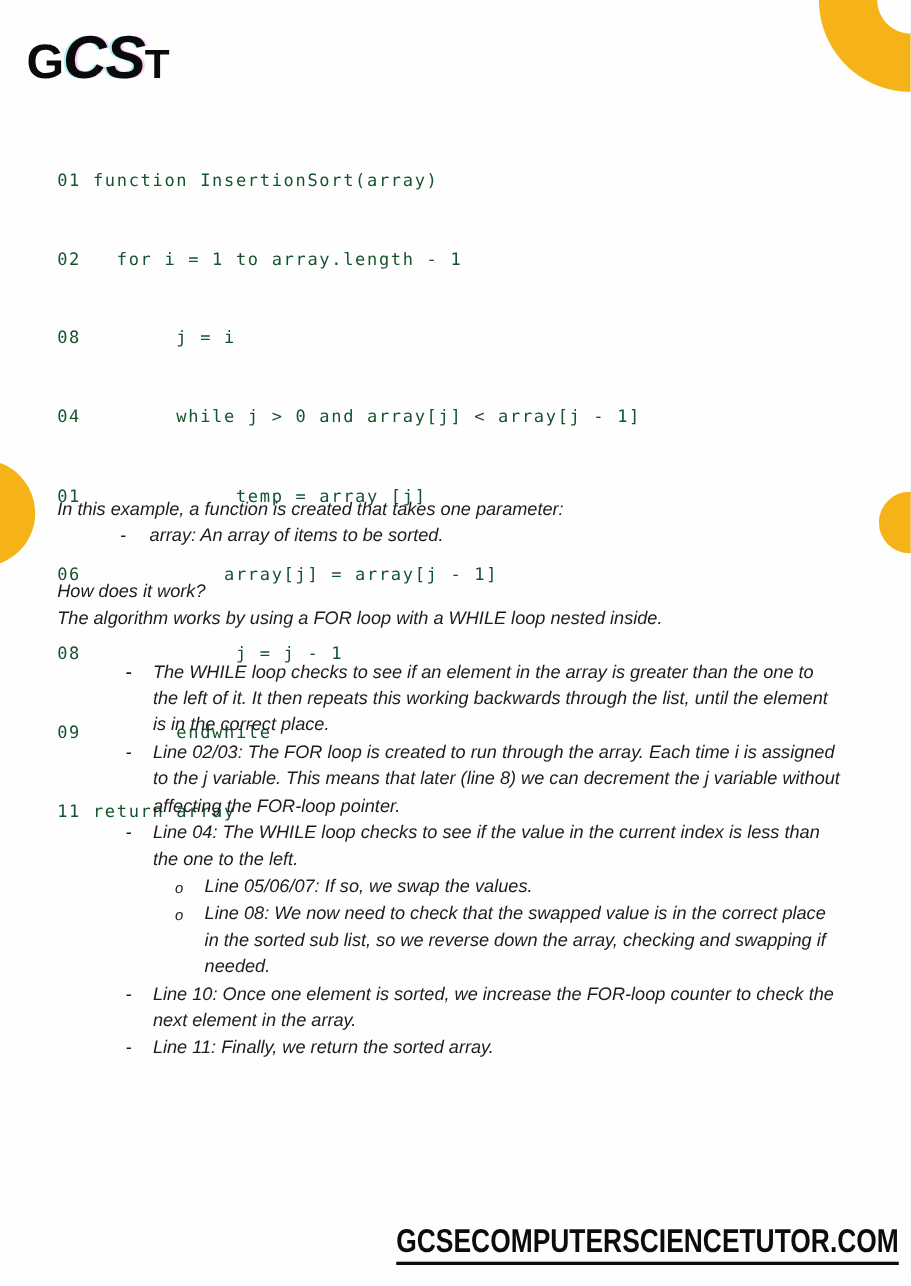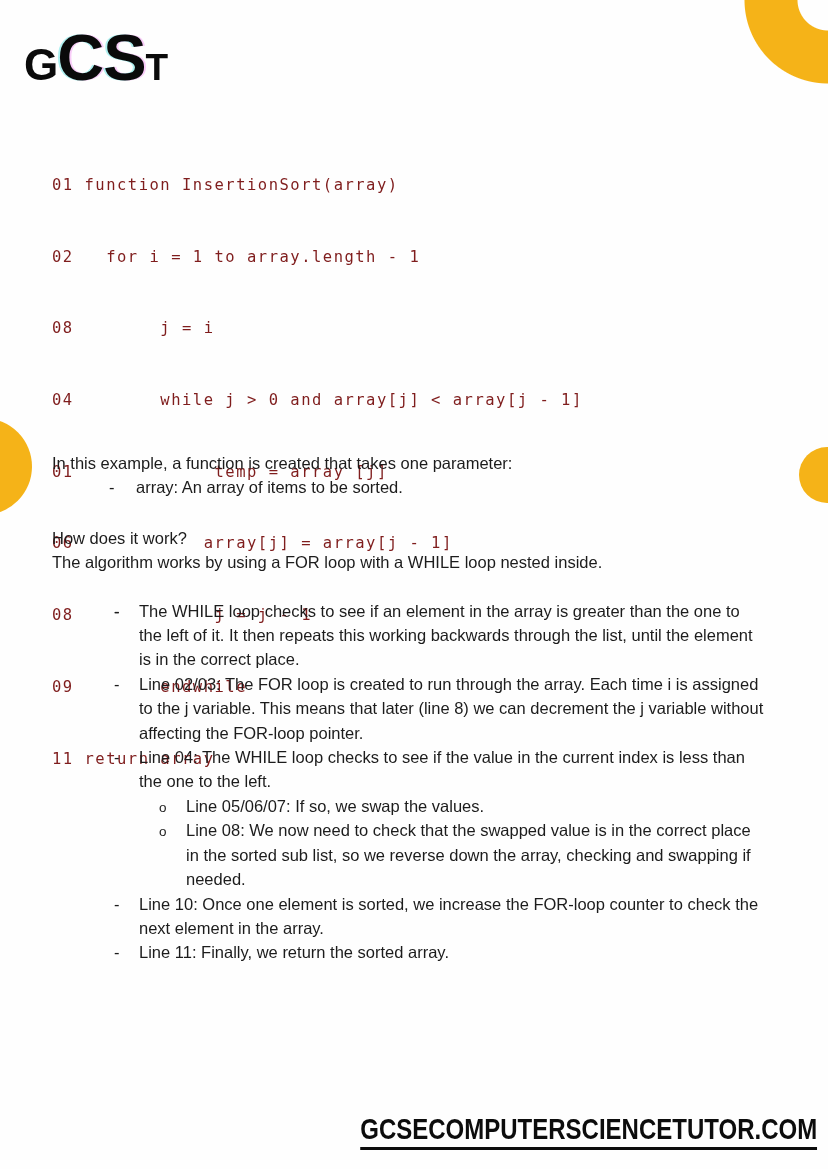--- a/index.html
+++ b/index.html
@@ -35,35 +35,36 @@
     border-radius:50%;background:var(--accent);z-index:1;
   }
   
   .logo{
     position:absolute;left:24px;top:20px;z-index:2;
     color:#0a0a0a;font-weight:bold;letter-spacing:-1px;
     display:flex;align-items:baseline;
   }
   .logo .sm{font-size:44px;}
   .logo .lg{
-    font-size:65px;
+    font-size:55px;
     text-shadow:-2px 0 0 rgba(80,225,225,.45), 2px 0 0 rgba(235,90,235,.30);
+    font-style:italic;
   }
   .logo .sm2{font-size:37px;}
   
   .code{
-    position:absolute;left:52px;top:126px;z-index:2;
+    position:absolute;left:52px;top:105px;z-index:2;
     font-family:"DejaVu Sans Mono","Liberation Mono",monospace;
     font-size:15.5px;line-height:23.9px;letter-spacing:1.5px;
-    color:#7f1d1d;white-space:pre;
+    color:#14532d;white-space:pre;
   }
   
   .content{
     position:absolute;left:52px;top:451px;width:712px;z-index:2;
-    font-size:16.5px;line-height:24.4px;
+    font-size:16.5px;line-height:24.4px;font-style:italic;
   }
   .content p{margin:0;}
   .how-heading{margin-top:26px !important;}
   .bullets{margin-top:24px;}
   .b-main{position:relative;padding-left:87px;}
   .b-main > .marker{position:absolute;left:62px;top:0;}
   .b-sub{position:relative;padding-left:134px;}
   .b-sub > .marker{position:absolute;left:107px;top:2px;font-size:13.5px;}
   .param{position:relative;padding-left:84px;}
   .param > .marker{position:absolute;left:57px;top:0;}

